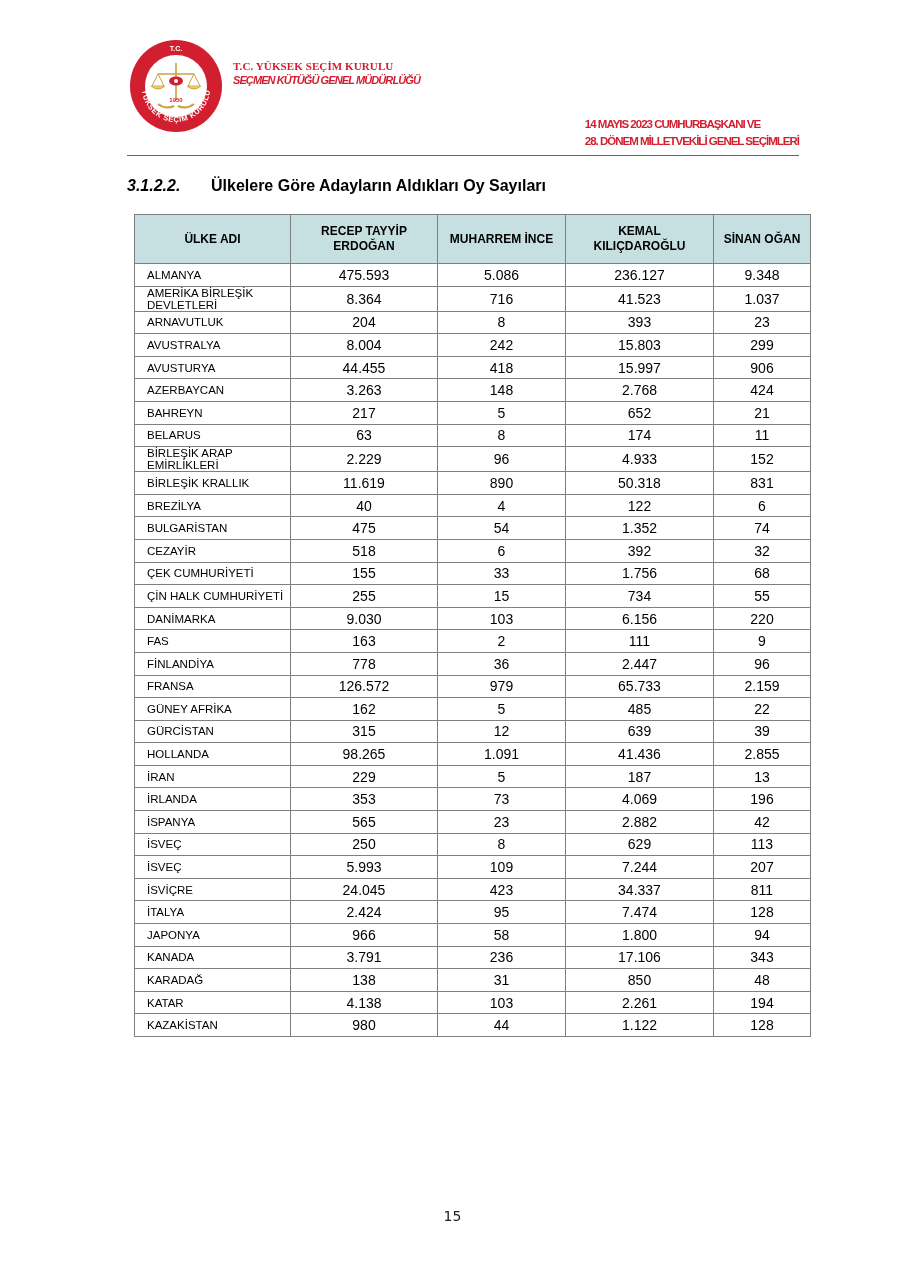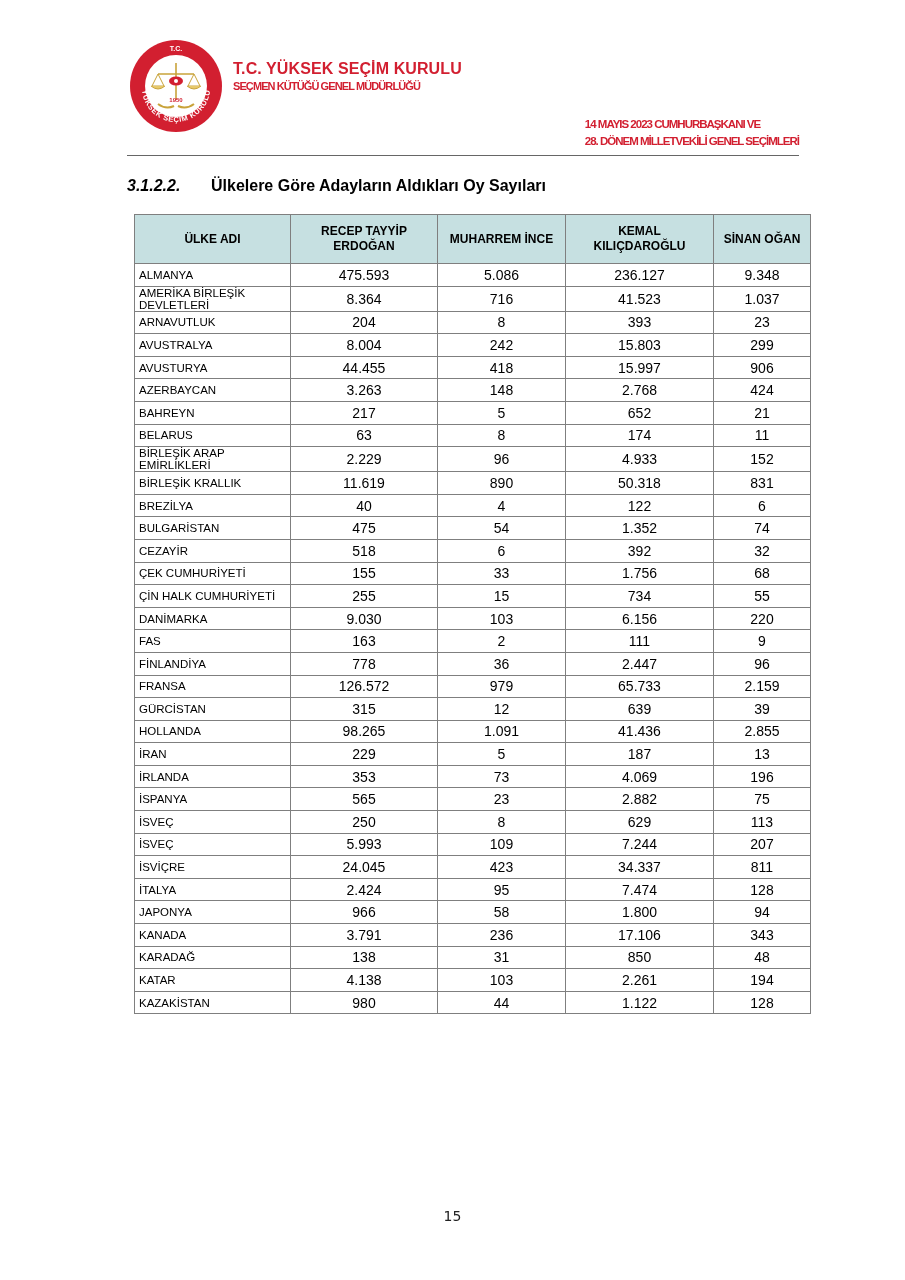--- a/index.html
+++ b/index.html
@@ -1,35 +1,35 @@
 <!DOCTYPE html>
 <html><head>
 <meta charset="utf-8">
 <style>
   html, body { margin: 0; padding: 0; background: #ffffff; }
   body { width: 905px; height: 1280px; position: relative; overflow: hidden; font-family: "Liberation Sans", sans-serif; color: #000; }
 
   .logo { position: absolute; left: 128px; top: 38px; width: 96px; height: 96px; }
   .org { position: absolute; left: 233px; top: 60px; color: #d21f30; font-weight: bold; }
-  .org .l1 { font-size: 16px; letter-spacing: 0.1px; }
-  .org .l2 { font-size: 11px; letter-spacing: -0.9px; margin-top: 2px; }
+  .org .l1 { font-size: 11px; letter-spacing: 0.1px; font-family: Liberation Serif, serif; }
+  .org .l2 { font-size: 11px; letter-spacing: -0.9px; margin-top: 2px; font-style: italic; }
 
   .election { position: absolute; right: 106px; top: 116px; text-align: left; color: #d21f30; font-weight: bold; font-size: 11.5px; letter-spacing: -1px; line-height: 17px; }
 
   .hr { position: absolute; left: 127px; top: 155px; width: 672px; height: 0; border-top: 1.5px solid #666; }
 
   .section-title { position: absolute; left: 127px; top: 177px; font-size: 16px; font-weight: bold; }
   .section-title .num { display: inline-block; width: 84px; font-style: italic; }
   .section-title .txt { font-weight: bold; }
 
   table.votes { position: absolute; left: 134px; top: 214px; width: 676px; border-collapse: collapse; table-layout: fixed; }
   table.votes th, table.votes td { border: 1px solid #7f7f7f; }
   table.votes th { background: #c6e0e1; height: 48px; font-size: 12px; font-weight: bold; text-align: center; line-height: 15px; padding: 0 6px; }
   table.votes td { height: 21.6px; font-size: 14px; text-align: center; padding: 0; }
-  table.votes td.country { text-align: left; font-size: 11.5px; padding-left: 4px; line-height: 12px; }
+  table.votes td.country { text-align: left; font-size: 11.5px; padding-left: 12px; line-height: 12px; }
   col.c0 { width: 156px; } col.c1 { width: 147px; } col.c2 { width: 128px; } col.c3 { width: 148px; } col.c4 { width: 97px; }
 
   .page-number { position: absolute; left: 0; width: 100%; top: 1208px; text-align: center; font-family: "DejaVu Sans", sans-serif; font-size: 14px; color: #222; }
 </style>
 </head>
 <body>
 
 <div class="logo">
   <svg width="96" height="96" viewBox="0 0 96 96">
     <defs>
@@ -216,20 +216,27 @@
         <td>96</td>
       </tr>
       <tr>
         <td class="country">FRANSA</td>
         <td>126.572</td>
         <td>979</td>
         <td>65.733</td>
         <td>2.159</td>
       </tr>
       <tr>
+        <td class="country">GÜNEY AFRİKA</td>
+        <td>162</td>
+        <td>5</td>
+        <td>485</td>
+        <td>22</td>
+      </tr>
+      <tr>
         <td class="country">GÜRCİSTAN</td>
         <td>315</td>
         <td>12</td>
         <td>639</td>
         <td>39</td>
       </tr>
       <tr>
         <td class="country">HOLLANDA</td>
         <td>98.265</td>
         <td>1.091</td>
@@ -248,21 +255,21 @@
         <td>353</td>
         <td>73</td>
         <td>4.069</td>
         <td>196</td>
       </tr>
       <tr>
         <td class="country">İSPANYA</td>
         <td>565</td>
         <td>23</td>
         <td>2.882</td>
-        <td>75</td>
+        <td>42</td>
       </tr>
       <tr>
         <td class="country">İSVEÇ</td>
         <td>250</td>
         <td>8</td>
         <td>629</td>
         <td>113</td>
       </tr>
       <tr>
         <td class="country">İSVEÇ</td>

